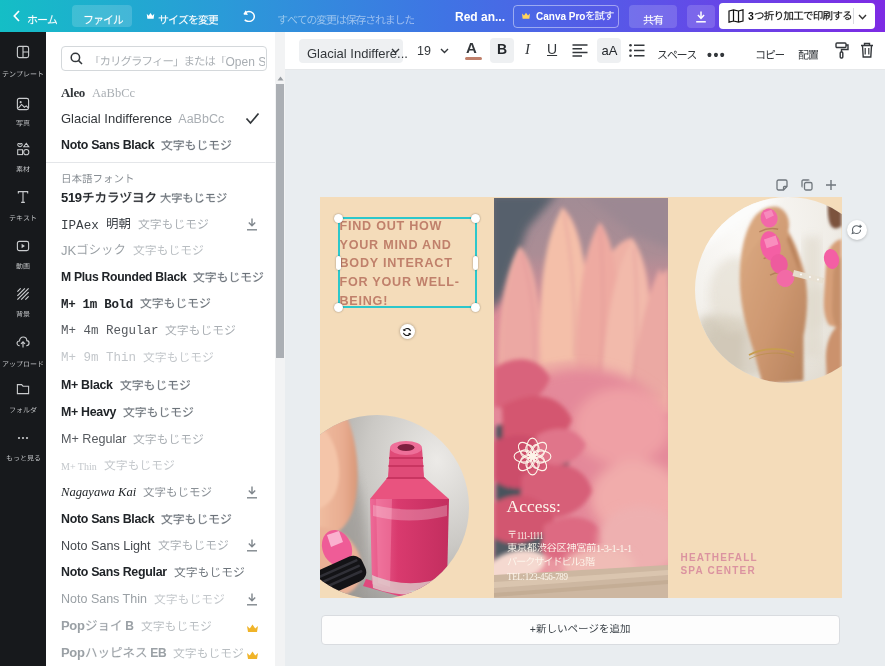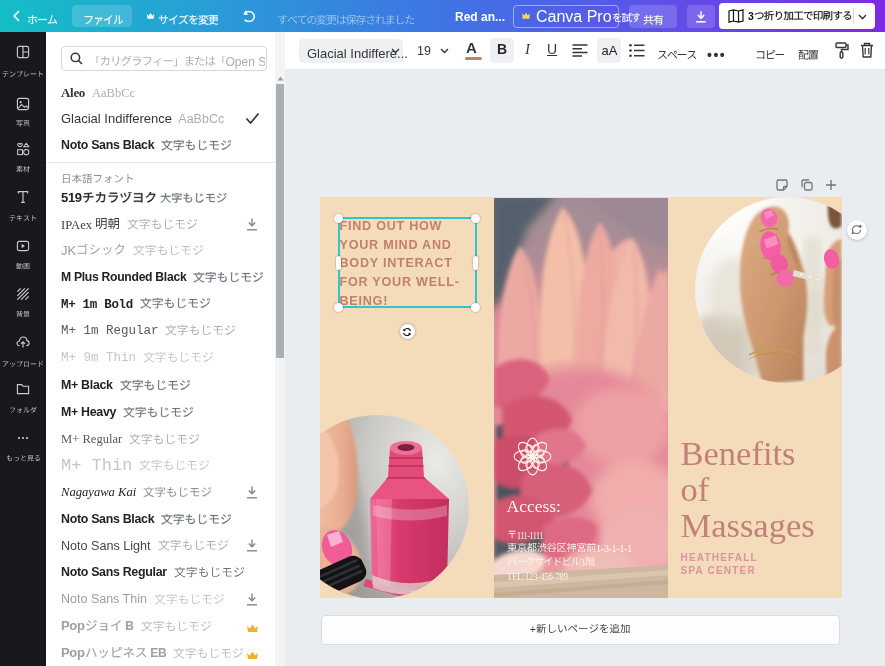--- a/index.html
+++ b/index.html
@@ -172,21 +172,21 @@
         <use href="#g307e" transform="matrix(0.0110,0,0,-0.0110,107.80,8.80)"></use>
         <use href="#g3057" transform="matrix(0.0110,0,0,-0.0110,117.60,8.80)"></use>
         <use href="#g305f" transform="matrix(0.0110,0,0,-0.0110,127.40,8.80)"></use>
       </g>
     </svg></div>
 <div class="abs" style="left:455px;top:9.5px;color:#fff;font-weight:bold;font-size:12px">Red an...</div>
 <div class="abs" style="left:513px;top:5px;width:106px;height:23px;border:1px solid rgba(255,255,255,0.45);border-radius:4px"></div>
 <svg class="abs" style="left:521px;top:12px" width="10" height="8" viewBox="0 0 12 10">
     <path d="M1 2 L3.5 4.5 L6 1 L8.5 4.5 L11 2 L10.2 8.5 L1.8 8.5 Z" fill="#ffd35c"></path>
   </svg>
-<div class="abs" style="left:536px;top:6.5px;color:#fff;font-weight:normal;font-size:16px;line-height:19px">Canva Pro<svg class="jp" width="28.5" height="10.7" viewBox="0 0 28.5 10.7" style="vertical-align:-2.31px">
+<div class="abs" style="left:536px;top:6.5px;color:#fff;font-weight:bold;font-size:10px;line-height:19px">Canva Pro<svg class="jp" width="28.5" height="10.7" viewBox="0 0 28.5 10.7" style="vertical-align:-2.31px">
       <g fill="#ffffff" stroke="#ffffff" stroke-width="18">
         <use href="#g3092" transform="matrix(0.0105,0,0,-0.0105,0.00,8.40)"></use>
         <use href="#g8a66" transform="matrix(0.0105,0,0,-0.0105,9.50,8.40)"></use>
         <use href="#g3059" transform="matrix(0.0105,0,0,-0.0105,19.00,8.40)"></use>
       </g>
     </svg></div>
 <div class="abs" style="left:628.5px;top:5px;width:48px;height:23px;background:rgba(255,255,255,0.16);border-radius:4px"></div>
 <div class="abs" style="left:642.5px;top:10px"><svg class="jp" width="20.0" height="11.2" viewBox="0 0 20.0 11.2" style="vertical-align:-2.42px">
       <g fill="#ffffff" stroke="#ffffff" stroke-width="18">
         <use href="#g5171" transform="matrix(0.0110,0,0,-0.0110,0.00,8.80)"></use>
@@ -395,21 +395,21 @@
     </svg><span style="font-size:12.5px;color:#33373b;font-family:'Liberation Sans',sans-serif">&nbsp;</span><svg class="jp" width="67.2" height="11.4" viewBox="0 0 67.2 11.4" style="vertical-align:-2.46px">
       <g fill="#6e757c" stroke="#6e757c" stroke-width="24">
         <use href="#g5927" transform="matrix(0.0112,0,0,-0.0112,0.00,8.96)"></use>
         <use href="#g5b57" transform="matrix(0.0112,0,0,-0.0112,11.20,8.96)"></use>
         <use href="#g3082" transform="matrix(0.0112,0,0,-0.0112,22.40,8.96)"></use>
         <use href="#g3058" transform="matrix(0.0112,0,0,-0.0112,33.60,8.96)"></use>
         <use href="#g30e2" transform="matrix(0.0112,0,0,-0.0112,44.80,8.96)"></use>
         <use href="#g30b8" transform="matrix(0.0112,0,0,-0.0112,56.00,8.96)"></use>
       </g>
     </svg></div>
-<div class="abs" style="left:61px;top:213.5px;height:20px;line-height:20px;white-space:nowrap"><span style="font-size:12.6px;color:#3a3f44;font-family:Liberation Serif, serif">IPAex </span><svg class="jp" width="25.0" height="12.8" viewBox="0 0 25.0 12.8" style="vertical-align:-2.75px">
+<div class="abs" style="left:61px;top:213.5px;height:20px;line-height:20px;white-space:nowrap"><span style="font-size:12.6px;color:#3a3f44;font-family:Liberation Mono, monospace">IPAex </span><svg class="jp" width="25.0" height="12.8" viewBox="0 0 25.0 12.8" style="vertical-align:-2.75px">
       <g fill="#3a3f44">
         <use href="#g660e" transform="matrix(0.0125,0,0,-0.0125,0.00,10.00)"></use>
         <use href="#g671d" transform="matrix(0.0125,0,0,-0.0125,12.50,10.00)"></use>
       </g>
     </svg><span style="font-size:12.5px;color:#33373b;font-family:'Liberation Sans',sans-serif">&nbsp; </span><svg class="jp" width="70.8" height="12.0" viewBox="0 0 70.8 12.0" style="vertical-align:-2.60px">
       <g fill="#a9aeb3">
         <use href="#g6587" transform="matrix(0.0118,0,0,-0.0118,0.00,9.44)"></use>
         <use href="#g5b57" transform="matrix(0.0118,0,0,-0.0118,11.80,9.44)"></use>
         <use href="#g3082" transform="matrix(0.0118,0,0,-0.0118,23.60,9.44)"></use>
         <use href="#g3058" transform="matrix(0.0118,0,0,-0.0118,35.40,9.44)"></use>
@@ -451,21 +451,21 @@
 <div class="abs" style="left:61px;top:292.5px;height:20px;line-height:20px;white-space:nowrap"><span style="font-size:12.5px;color:#202428;font-family:'Liberation Mono',monospace;font-weight:bold;letter-spacing:-0.3px">M+ 1m Bold</span><span style="font-size:12.5px;color:#33373b;font-family:'Liberation Sans',sans-serif">&nbsp; </span><svg class="jp" width="70.8" height="12.0" viewBox="0 0 70.8 12.0" style="vertical-align:-2.60px">
       <g fill="#6e757c" stroke="#6e757c" stroke-width="14">
         <use href="#g6587" transform="matrix(0.0118,0,0,-0.0118,0.00,9.44)"></use>
         <use href="#g5b57" transform="matrix(0.0118,0,0,-0.0118,11.80,9.44)"></use>
         <use href="#g3082" transform="matrix(0.0118,0,0,-0.0118,23.60,9.44)"></use>
         <use href="#g3058" transform="matrix(0.0118,0,0,-0.0118,35.40,9.44)"></use>
         <use href="#g30e2" transform="matrix(0.0118,0,0,-0.0118,47.20,9.44)"></use>
         <use href="#g30b8" transform="matrix(0.0118,0,0,-0.0118,59.00,9.44)"></use>
       </g>
     </svg></div>
-<div class="abs" style="left:61px;top:319.0px;height:20px;line-height:20px;white-space:nowrap"><span style="font-size:12.5px;color:#55595e;font-family:'Liberation Mono',monospace">M+ 1m Regular</span><span style="font-size:12.5px;color:#33373b;font-family:'Liberation Sans',sans-serif">&nbsp; </span><svg class="jp" width="70.8" height="12.0" viewBox="0 0 70.8 12.0" style="vertical-align:-2.60px">
+<div class="abs" style="left:61px;top:319.0px;height:20px;line-height:20px;white-space:nowrap"><span style="font-size:12.5px;color:#55595e;font-family:'Liberation Mono',monospace">M+ 4m Regular</span><span style="font-size:12.5px;color:#33373b;font-family:'Liberation Sans',sans-serif">&nbsp; </span><svg class="jp" width="70.8" height="12.0" viewBox="0 0 70.8 12.0" style="vertical-align:-2.60px">
       <g fill="#a9aeb3">
         <use href="#g6587" transform="matrix(0.0118,0,0,-0.0118,0.00,9.44)"></use>
         <use href="#g5b57" transform="matrix(0.0118,0,0,-0.0118,11.80,9.44)"></use>
         <use href="#g3082" transform="matrix(0.0118,0,0,-0.0118,23.60,9.44)"></use>
         <use href="#g3058" transform="matrix(0.0118,0,0,-0.0118,35.40,9.44)"></use>
         <use href="#g30e2" transform="matrix(0.0118,0,0,-0.0118,47.20,9.44)"></use>
         <use href="#g30b8" transform="matrix(0.0118,0,0,-0.0118,59.00,9.44)"></use>
       </g>
     </svg></div>
 <div class="abs" style="left:61px;top:346.0px;height:20px;line-height:20px;white-space:nowrap"><span style="font-size:12.5px;color:#c3c7cb;font-family:'Liberation Mono',monospace">M+ 9m Thin</span><span style="font-size:12.5px;color:#33373b;font-family:'Liberation Sans',sans-serif">&nbsp; </span><svg class="jp" width="70.8" height="12.0" viewBox="0 0 70.8 12.0" style="vertical-align:-2.60px">
@@ -491,31 +491,31 @@
 <div class="abs" style="left:61px;top:401.0px;height:20px;line-height:20px;white-space:nowrap"><span style="font-size:12.4px;color:#202428;font-family:'Liberation Sans',sans-serif;font-weight:bold;letter-spacing:-0.3px">M+ Heavy</span><span style="font-size:12.5px;color:#33373b;font-family:'Liberation Sans',sans-serif">&nbsp; </span><svg class="jp" width="70.8" height="12.0" viewBox="0 0 70.8 12.0" style="vertical-align:-2.60px">
       <g fill="#6e757c" stroke="#6e757c" stroke-width="14">
         <use href="#g6587" transform="matrix(0.0118,0,0,-0.0118,0.00,9.44)"></use>
         <use href="#g5b57" transform="matrix(0.0118,0,0,-0.0118,11.80,9.44)"></use>
         <use href="#g3082" transform="matrix(0.0118,0,0,-0.0118,23.60,9.44)"></use>
         <use href="#g3058" transform="matrix(0.0118,0,0,-0.0118,35.40,9.44)"></use>
         <use href="#g30e2" transform="matrix(0.0118,0,0,-0.0118,47.20,9.44)"></use>
         <use href="#g30b8" transform="matrix(0.0118,0,0,-0.0118,59.00,9.44)"></use>
       </g>
     </svg></div>
-<div class="abs" style="left:61px;top:428.0px;height:20px;line-height:20px;white-space:nowrap"><span style="font-size:12.6px;color:#55595e;font-family:Liberation Serif, serif">M+ Regular</span><span style="font-size:12.5px;color:#33373b;font-family:'Liberation Sans',sans-serif">&nbsp; </span><svg class="jp" width="70.8" height="12.0" viewBox="0 0 70.8 12.0" style="vertical-align:-2.60px">
+<div class="abs" style="left:61px;top:428.0px;height:20px;line-height:20px;white-space:nowrap"><span style="font-size:12.6px;color:#55595e;font-family:Liberation Sans, sans-serif">M+ Regular</span><span style="font-size:12.5px;color:#33373b;font-family:'Liberation Sans',sans-serif">&nbsp; </span><svg class="jp" width="70.8" height="12.0" viewBox="0 0 70.8 12.0" style="vertical-align:-2.60px">
       <g fill="#a9aeb3">
         <use href="#g6587" transform="matrix(0.0118,0,0,-0.0118,0.00,9.44)"></use>
         <use href="#g5b57" transform="matrix(0.0118,0,0,-0.0118,11.80,9.44)"></use>
         <use href="#g3082" transform="matrix(0.0118,0,0,-0.0118,23.60,9.44)"></use>
         <use href="#g3058" transform="matrix(0.0118,0,0,-0.0118,35.40,9.44)"></use>
         <use href="#g30e2" transform="matrix(0.0118,0,0,-0.0118,47.20,9.44)"></use>
         <use href="#g30b8" transform="matrix(0.0118,0,0,-0.0118,59.00,9.44)"></use>
       </g>
     </svg></div>
-<div class="abs" style="left:61px;top:454.5px;height:20px;line-height:20px;white-space:nowrap"><span style="font-size:17px;color:#c3c7cb;font-family:Liberation Mono, monospace">M+ Thin</span><span style="font-size:12.5px;color:#33373b;font-family:'Liberation Sans',sans-serif">&nbsp; </span><svg class="jp" width="70.8" height="12.0" viewBox="0 0 70.8 12.0" style="vertical-align:-2.60px">
+<div class="abs" style="left:61px;top:454.5px;height:20px;line-height:20px;white-space:nowrap"><span style="font-size:10px;color:#c3c7cb;font-family:Liberation Serif, serif">M+ Thin</span><span style="font-size:12.5px;color:#33373b;font-family:'Liberation Sans',sans-serif">&nbsp; </span><svg class="jp" width="70.8" height="12.0" viewBox="0 0 70.8 12.0" style="vertical-align:-2.60px">
       <g fill="#c3c7cb">
         <use href="#g6587" transform="matrix(0.0118,0,0,-0.0118,0.00,9.44)"></use>
         <use href="#g5b57" transform="matrix(0.0118,0,0,-0.0118,11.80,9.44)"></use>
         <use href="#g3082" transform="matrix(0.0118,0,0,-0.0118,23.60,9.44)"></use>
         <use href="#g3058" transform="matrix(0.0118,0,0,-0.0118,35.40,9.44)"></use>
         <use href="#g30e2" transform="matrix(0.0118,0,0,-0.0118,47.20,9.44)"></use>
         <use href="#g30b8" transform="matrix(0.0118,0,0,-0.0118,59.00,9.44)"></use>
       </g>
     </svg></div>
 <div class="abs" style="left:61px;top:481.0px;height:20px;line-height:20px;white-space:nowrap"><span style="font-size:12.6px;color:#202428;font-family:'Liberation Serif',serif;font-style:italic">Nagayawa Kai</span><span style="font-size:12.5px;color:#33373b;font-family:'Liberation Sans',sans-serif">&nbsp; </span><svg class="jp" width="69.0" height="11.7" viewBox="0 0 69.0 11.7" style="vertical-align:-2.53px">
@@ -922,21 +922,20 @@
 <ellipse cx="86" cy="32.5" rx="8.5" ry="3.5" fill="#7e1f3f"></ellipse>
 <path d="M68 62 L104 62 L129 84 L50 84 Z" fill="#e9537f"></path>
 <path d="M68 62 L104 62 L106 64 L66 64 Z" fill="#c93561"></path>
 <path d="M50 84 L129 84 L127 169 C103 178 76 178 52 169 Z" fill="url(#bodygrad)"></path>
 <path d="M56 84 L72 84 L70 172 L58 168 Z" fill="#f587ab" opacity="0.5"></path>
 <path d="M53 90 C83 96 103 96 127 90 L127 101 C99 107 79 107 53 101 Z" fill="#fff" opacity="0.25"></path>
 <path d="M52 160 C78 171 104 171 127 160 L126 173 C103 182 78 182 53 173 Z" fill="#ddd8d3" opacity="0.75"></path>
 </g>
 </g>
     </svg>
-<div class="abs" style="left:360.5px;top:237.5px;font-family:&quot;Liberation Serif&quot;,serif;font-size:34.5px;line-height:36px;color:#c28177;letter-spacing:0px">Benefits<br>of<br>Massages</div>
 <div class="abs" style="left:360.5px;top:353.5px;font-size:10px;font-weight:bold;letter-spacing:1.2px;line-height:13.9px;color:#db93a0">HEATHEFALL<br>SPA CENTER</div>
 </div>
 <div class="abs" style="left:339.5px;top:216.8px;font-size:12.6px;font-weight:bold;letter-spacing:0.75px;line-height:18.8px;color:#c0806b;white-space:nowrap">FIND OUT HOW<br>YOUR MIND AND<br>BODY INTERACT<br>FOR YOUR WELL-<br>BEING!</div>
 <div class="abs" style="left:337.5px;top:217px;width:139.5px;height:91px;border:2px solid #2cc7cb"></div>
 <div class="abs" style="left:333.5px;top:213.5px;width:9px;height:9px;background:#fff;border-radius:50%;box-shadow:0 0 2px rgba(0,0,0,0.4)"></div>
 <div class="abs" style="left:471.0px;top:213.5px;width:9px;height:9px;background:#fff;border-radius:50%;box-shadow:0 0 2px rgba(0,0,0,0.4)"></div>
 <div class="abs" style="left:333.5px;top:302.5px;width:9px;height:9px;background:#fff;border-radius:50%;box-shadow:0 0 2px rgba(0,0,0,0.4)"></div>
 <div class="abs" style="left:471.0px;top:302.5px;width:9px;height:9px;background:#fff;border-radius:50%;box-shadow:0 0 2px rgba(0,0,0,0.4)"></div>
 <div class="abs" style="left:335.5px;top:255.5px;width:5px;height:14px;background:#fff;border-radius:2.5px;box-shadow:0 0 2px rgba(0,0,0,0.4)"></div>
 <div class="abs" style="left:473.0px;top:255.5px;width:5px;height:14px;background:#fff;border-radius:2.5px;box-shadow:0 0 2px rgba(0,0,0,0.4)"></div>

